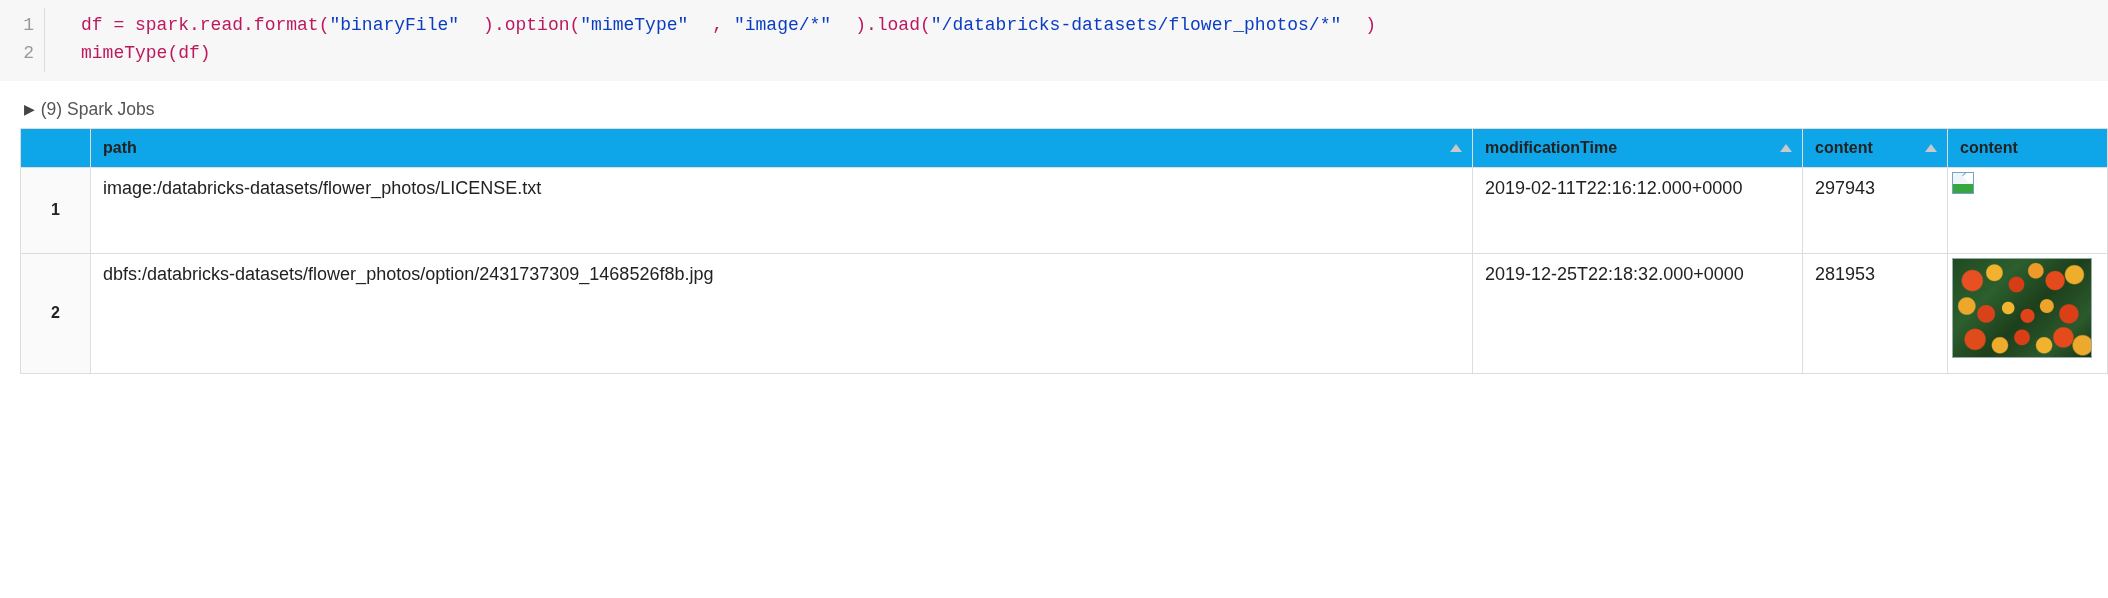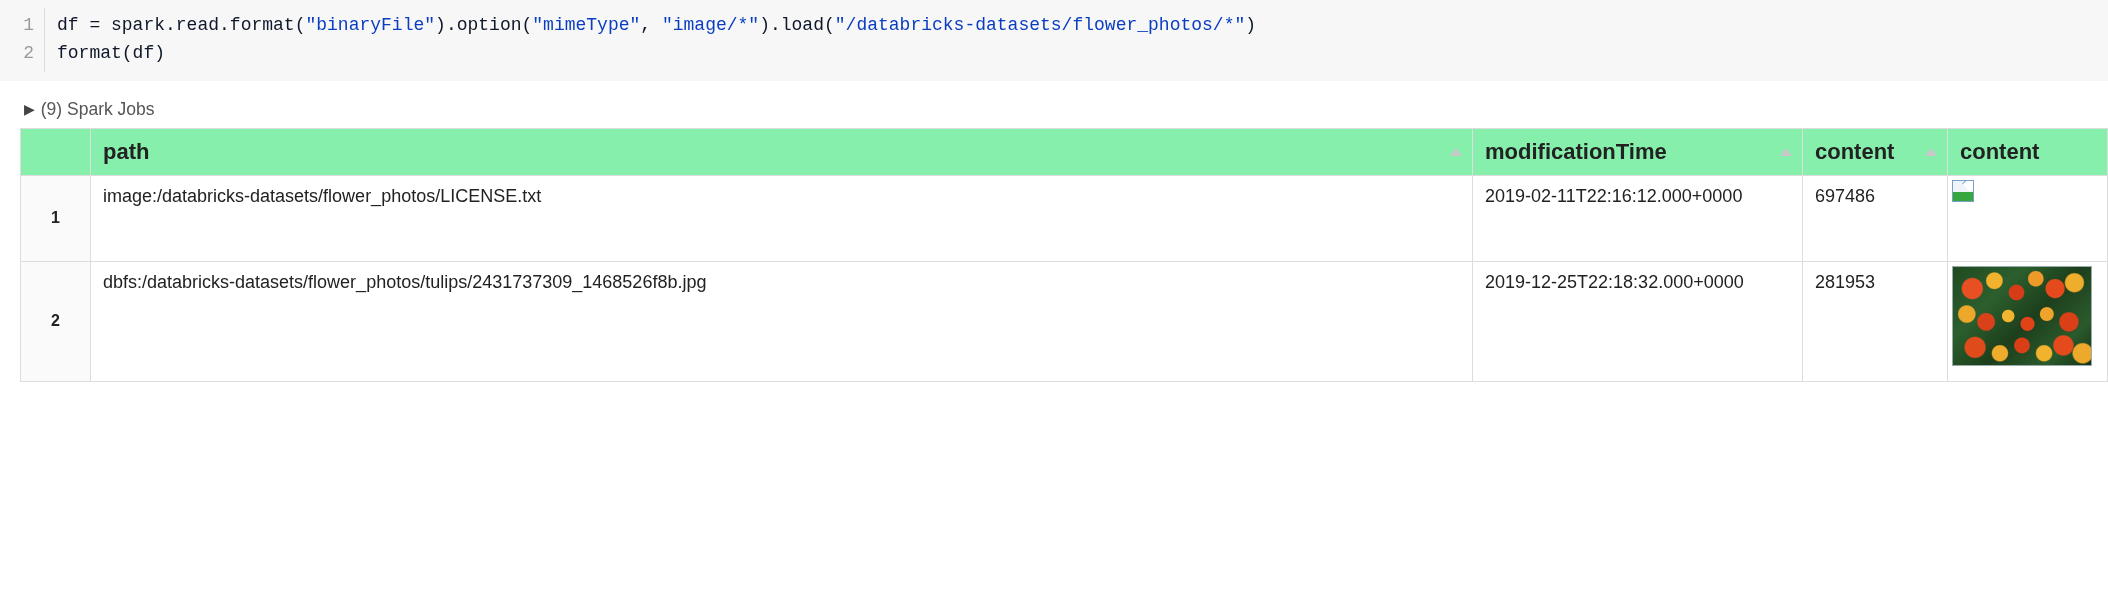--- a/index.html
+++ b/index.html
@@ -31,21 +31,21 @@
   .code-area {
     flex: 1 1 auto;
     padding: 4px 12px;
     font-family: "Menlo","Consolas","Courier New",monospace;
     font-size: 18px;
     color: #1a1a1a;
     line-height: 1.55;
     white-space: pre;
     overflow-x: auto;
   }
-  .tok-method { color: #0f172a; }
+  .tok-method { color: #be185d; margin-left: 24px; }
   .tok-str { color: #0a3dc2; }
 
   .jobs-row {
     padding: 18px 10px 8px 24px;
     color: #555;
     font-size: 17.5px;
     display: flex;
     align-items: center;
     gap: 6px;
   }
@@ -64,23 +64,23 @@
     color: #222;
     table-layout: fixed;
   }
   table.result th, table.result td {
     border: 1px solid #ddd;
     padding: 10px 12px;
     text-align: left;
     vertical-align: top;
   }
   table.result thead th {
-    background: #86efac;
+    background: #0ea5e9;
     font-weight: 700;
-    font-size: 22px;
+    font-size: 16px;
     color: #222;
     position: relative;
   }
   .col-rownum { width: 70px; }
   .col-path { width: auto; }
   .col-mtime { width: 330px; }
   .col-length { width: 145px; }
   .col-content { width: 160px; }
 
   table.result tbody td.rownum {
@@ -160,21 +160,21 @@
 </style>
 </head>
 <body>
 
 <div class="code-cell">
   <div class="gutter">
     <div>1</div>
     <div>2</div>
   </div>
   <div class="code-area"><span id="codeLine0"><span class="tok-method">df = spark.read.format(</span><span class="tok-str">"binaryFile"</span><span class="tok-method">).option(</span><span class="tok-str">"mimeType"</span><span class="tok-method">, </span><span class="tok-str">"image/*"</span><span class="tok-method">).load(</span><span class="tok-str">"/databricks-datasets/flower_photos/*"</span><span class="tok-method">)</span></span>
-<span id="codeLine1"><span class="tok-method">format(df)</span></span></div>
+<span id="codeLine1"><span class="tok-method">mimeType(df)</span></span></div>
 </div>
 
 <div class="jobs-row">
   <span class="jobs-arrow">▶</span>
   <span>(9) Spark Jobs</span>
 </div>
 
 <div class="result-table-wrap">
   <table class="result">
     <colgroup>
@@ -202,26 +202,26 @@
         <th>
           <span>content</span>
         </th>
       </tr>
     </thead>
     <tbody id="tbody">
         <tr class="row-1">
           <td class="rownum">1</td>
           <td>image:/databricks-datasets/flower_photos/LICENSE.txt</td>
           <td>2019-02-11T22:16:12.000+0000</td>
-          <td>697486</td>
+          <td>297943</td>
           <td class="content-cell"><span class="broken-image"></span></td>
         </tr>
         <tr class="row-2">
           <td class="rownum">2</td>
-          <td>dbfs:/databricks-datasets/flower_photos/tulips/2431737309_1468526f8b.jpg</td>
+          <td>dbfs:/databricks-datasets/flower_photos/option/2431737309_1468526f8b.jpg</td>
           <td>2019-12-25T22:18:32.000+0000</td>
           <td>281953</td>
           <td class="content-cell">
             <div class="thumb"></div>
           </td>
         </tr>
       </tbody>
   </table>
 </div>
 

